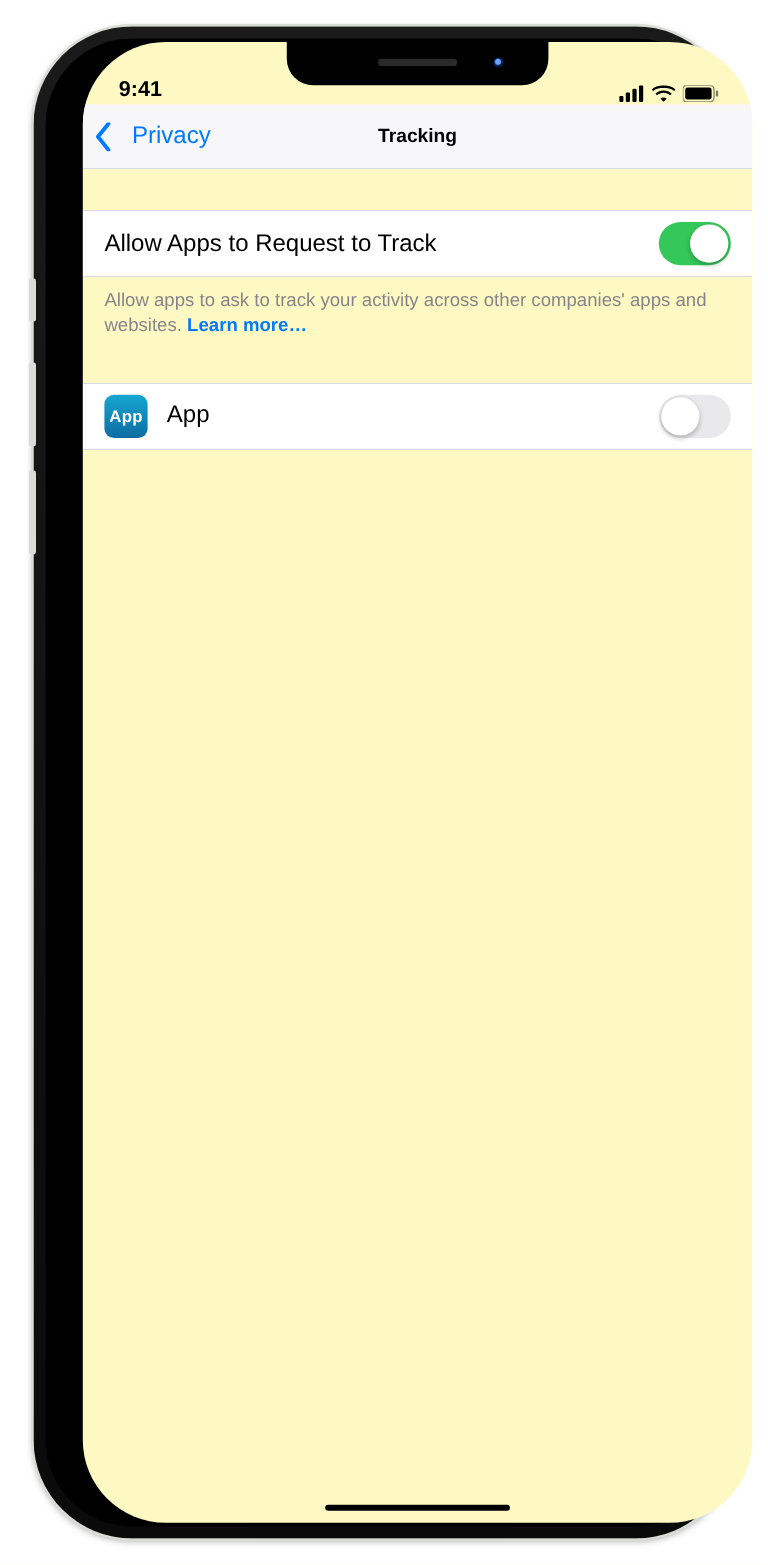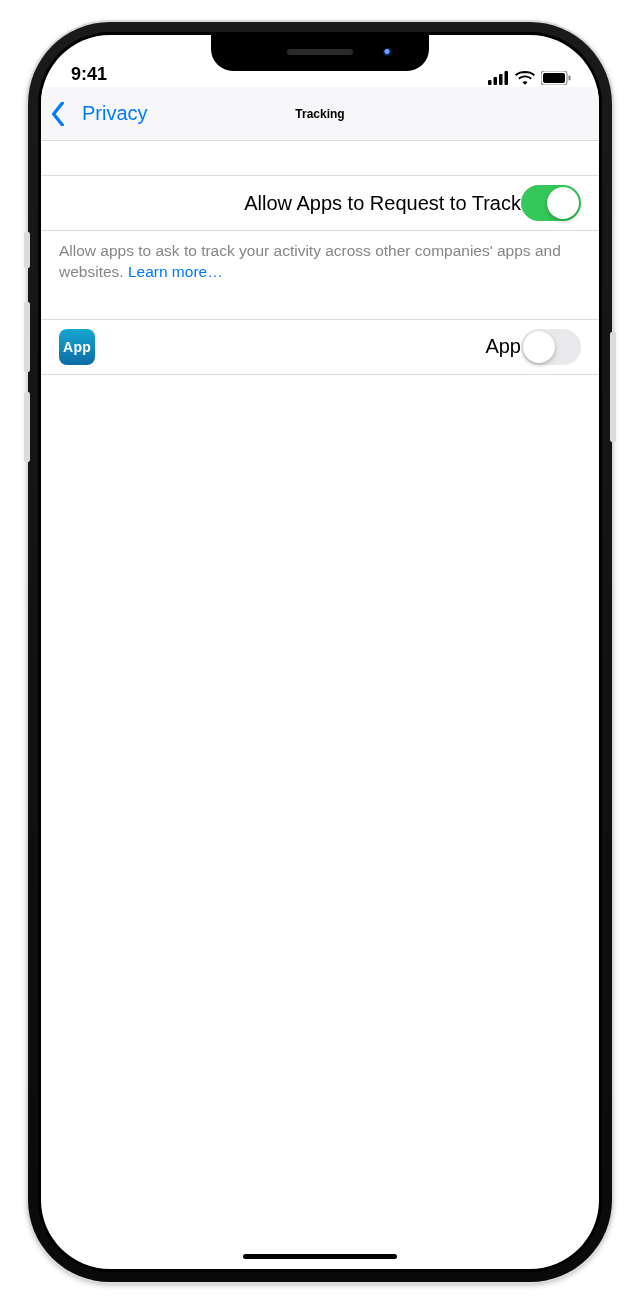--- a/index.html
+++ b/index.html
@@ -45,24 +45,25 @@
     .frame-inner {
       width: 100%;
       height: 100%;
       background: #000;
       border-radius: 72px;
       padding: 3px;
     }
     .screen {
       width: 100%;
       height: 100%;
-      background: #ffffff;
+      background: #fef9c3;
       border-radius: 69px;
       position: relative;
       overflow: hidden;
+      margin-left: 28px;
     }
     .notch {
       position: absolute;
       top: 0;
       left: 50%;
       transform: translateX(-50%);
       width: 218px;
       height: 36px;
       background: #000;
       border-bottom-left-radius: 22px;
@@ -116,21 +117,21 @@
     .navbar {
       height: 54px;
       background: #f7f7fa;
       position: relative;
       display:flex;
       align-items:center;
       justify-content:center;
       border-bottom:1px solid #dcdce0;
     }
     .navbar-title {
-      font-size: 12px;
+      font-size: 16px;
       font-weight: 600;
       color:#000;
     }
     .back {
       position:absolute;
       left:8px;
       top:0;
       bottom:0;
       display:flex;
       align-items:center;
@@ -143,34 +144,33 @@
     .content { padding-top: 34px; }
 
     .row {
       background:#ffffff;
       height:56px;
       display:flex;
       align-items:center;
       padding: 0 18px;
       border-top:1px solid #dcdce0;
       border-bottom:1px solid #dcdce0;
-      text-align:right;
     }
     .row-label{
       font-size:20px;
       color:#000;
       flex:1;
     }
     .footer-text{
       padding: 10px 18px 0 18px;
       font-size:15.5px;
       line-height:1.35;
       color:#86868a;
     }
-    .footer-link{ color:#007aff; }
+    .footer-link{ color:#007aff;font-weight:bold; }
 
     .section-gap { height: 36px; }
 
     .app-icon{
       width:36px;height:36px;
       border-radius:8px;
       background: linear-gradient(180deg,#17a6d1 0%, #0d6ca3 100%);
       display:flex;
       align-items:center;
       justify-content:center;

